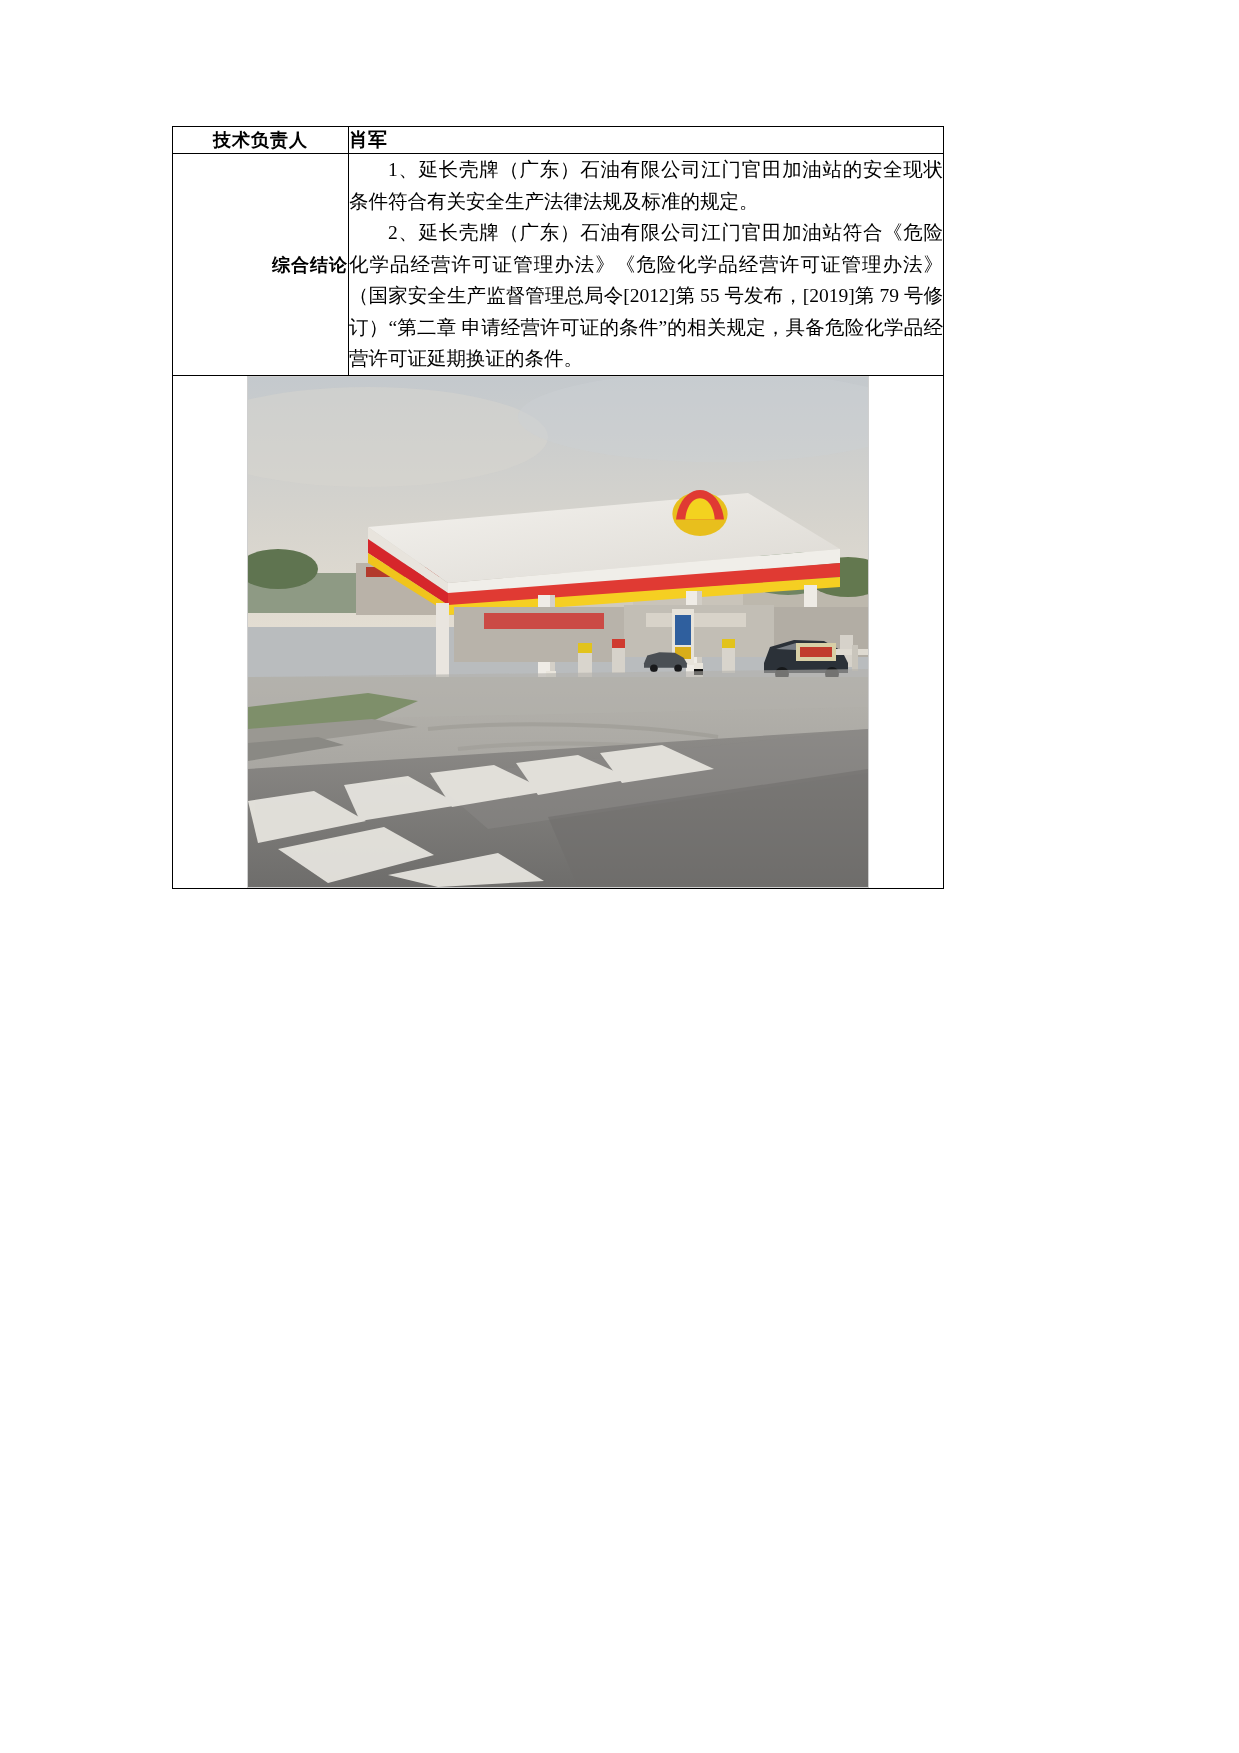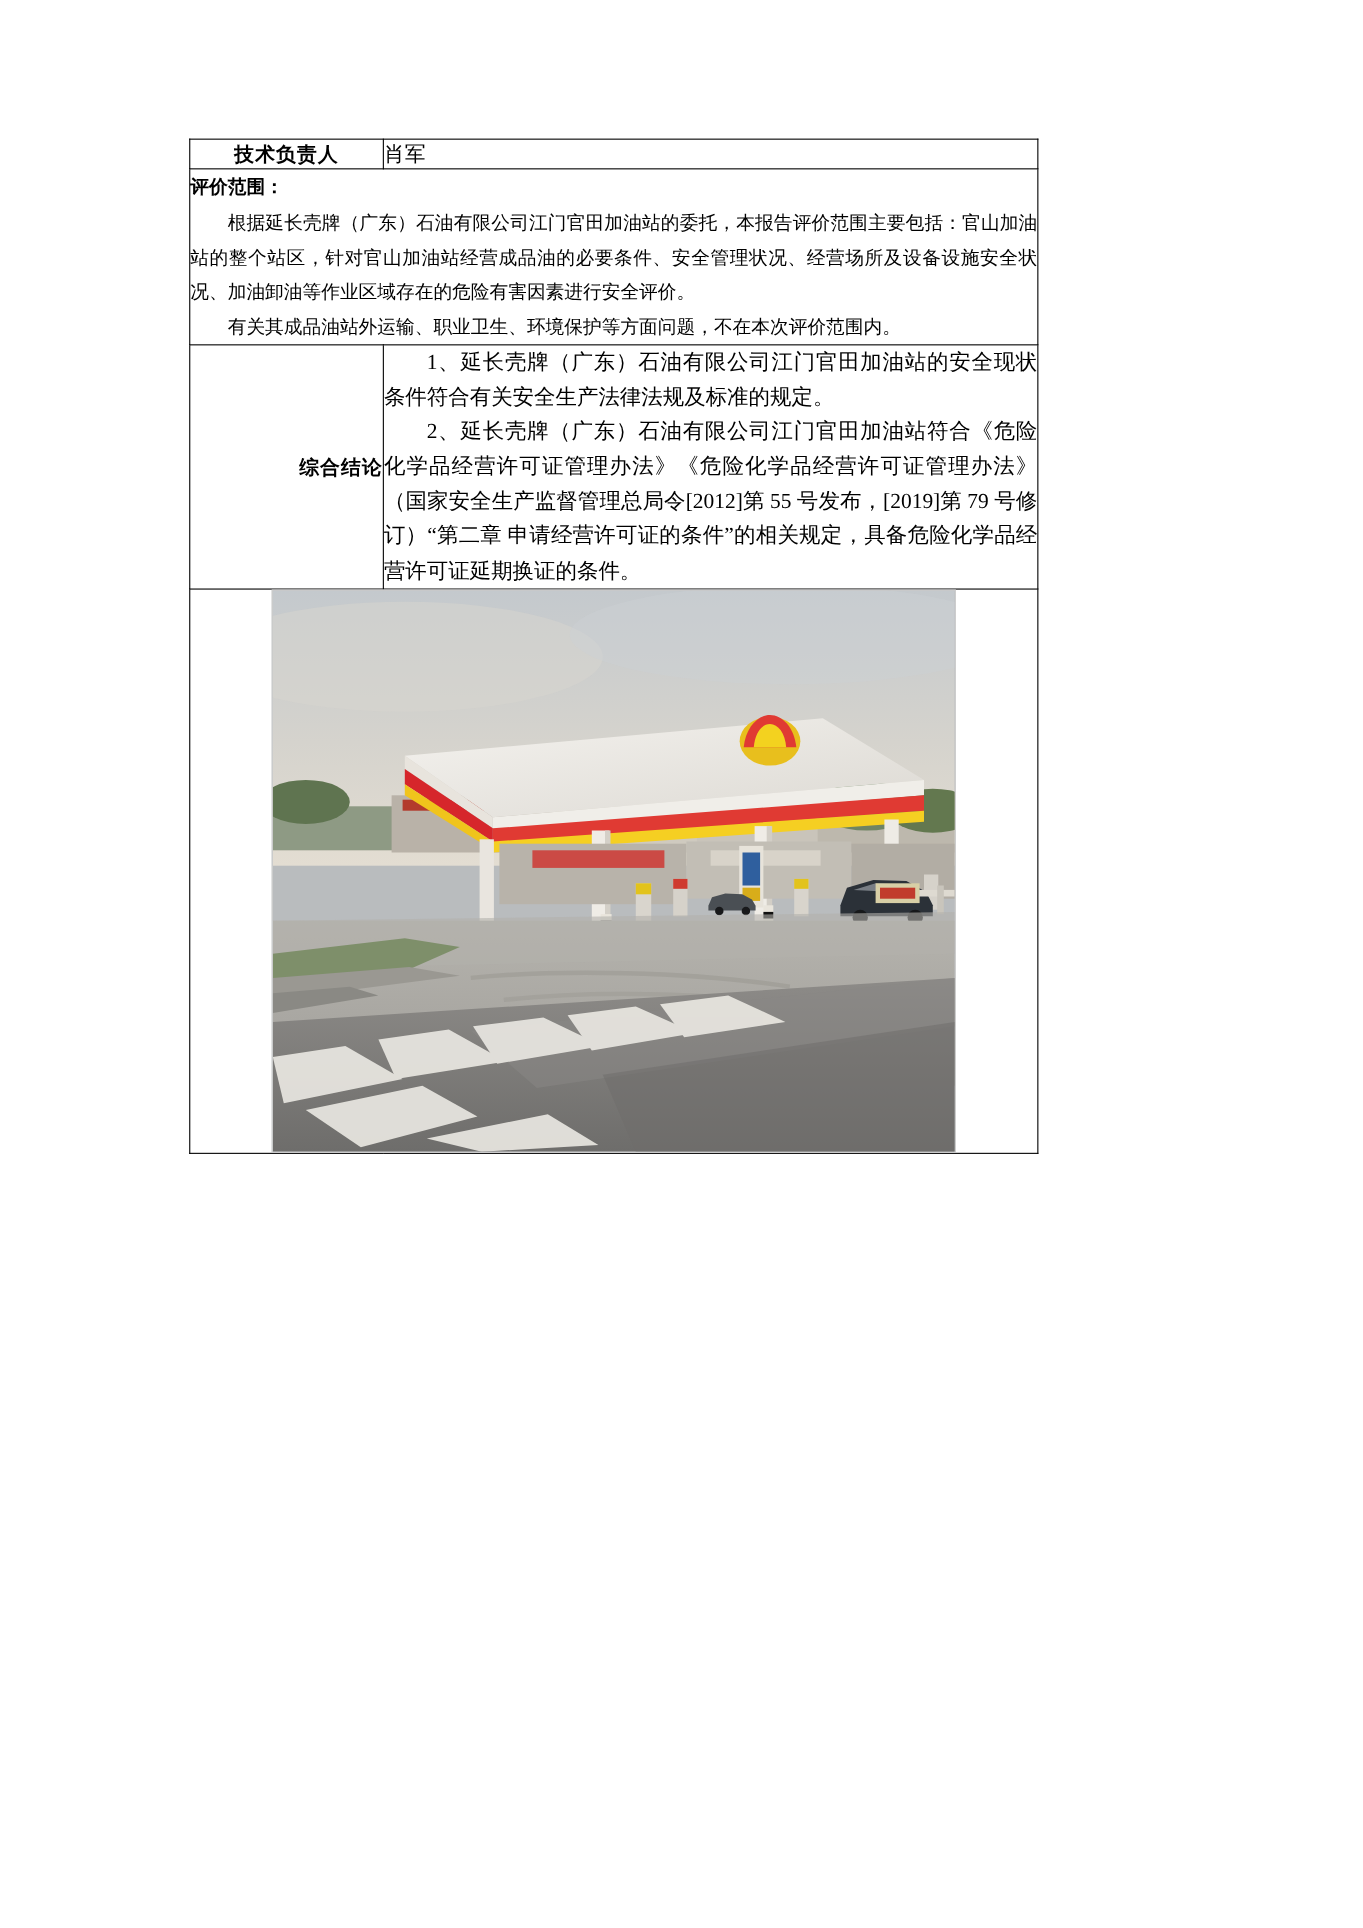--- a/index.html
+++ b/index.html
@@ -39,21 +39,21 @@
     text-align: center;
     font-weight: bold;
     font-size: 18px;
     letter-spacing: 1px;
     font-family: "Liberation Serif", "DejaVu Serif", serif;
     padding: 10px 4px;
     width: 176px;
   }
   .cell-value {
     font-size: 19px;
-    font-weight: normal;
+    font-weight: bold;
     padding: 10px 14px;
   }
   .cell-text {
     font-size: 17px;
     line-height: 1.7;
     padding: 8px 14px 10px 14px;
     text-align: justify;
   }
   .row-survey td.cell-label {
     font-size: 17px;
@@ -123,27 +123,20 @@
 
   <table class="doc-table">
     <colgroup>
       <col style="width:176px">
       <col style="width:595px">
     </colgroup>
     <tbody>
       <tr class="row-tech">
         <td class="cell-label">技术负责人</td>
         <td class="cell-value">肖军</td>
-      </tr>
-      <tr class="row-scope">
-        <td class="scope-cell" colspan="2">
-          <div class="scope-title">评价范围：</div>
-          <p class="scope-para">根据延长壳牌（广东）石油有限公司江门官田加油站的委托，本报告评价范围主要包括：官山加油站的整个站区，针对官山加油站经营成品油的必要条件、安全管理状况、经营场所及设备设施安全状况、加油卸油等作业区域存在的危险有害因素进行安全评价。</p>
-          <p class="scope-para">有关其成品油站外运输、职业卫生、环境保护等方面问题，不在本次评价范围内。</p>
-        </td>
       </tr>
       <tr class="row-conclusion">
         <td class="concl-label">综合结论</td>
         <td class="concl-cell">
           <p class="concl-para">1、延长壳牌（广东）石油有限公司江门官田加油站的安全现状条件符合有关安全生产法律法规及标准的规定。</p>
           <p class="concl-para">2、延长壳牌（广东）石油有限公司江门官田加油站符合《危险化学品经营许可证管理办法》《危险化学品经营许可证管理办法》（国家安全生产监督管理总局令[2012]第 55 号发布，[2019]第 79 号修订）“第二章 申请经营许可证的条件”的相关规定，具备危险化学品经营许可证延期换证的条件。</p>
         </td>
       </tr>
       <tr class="row-photo">
         <td class="photo-cell" colspan="2">

